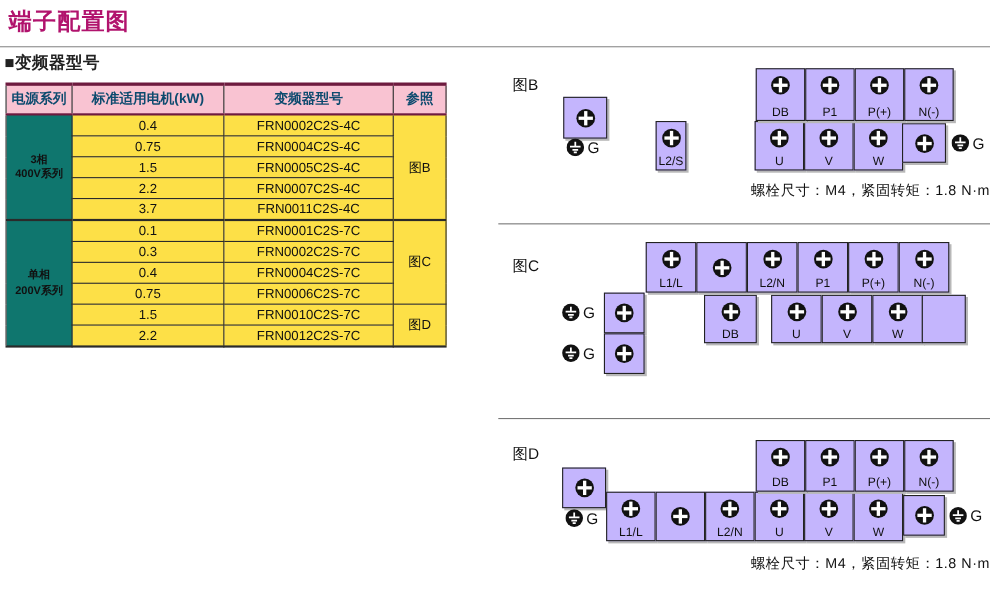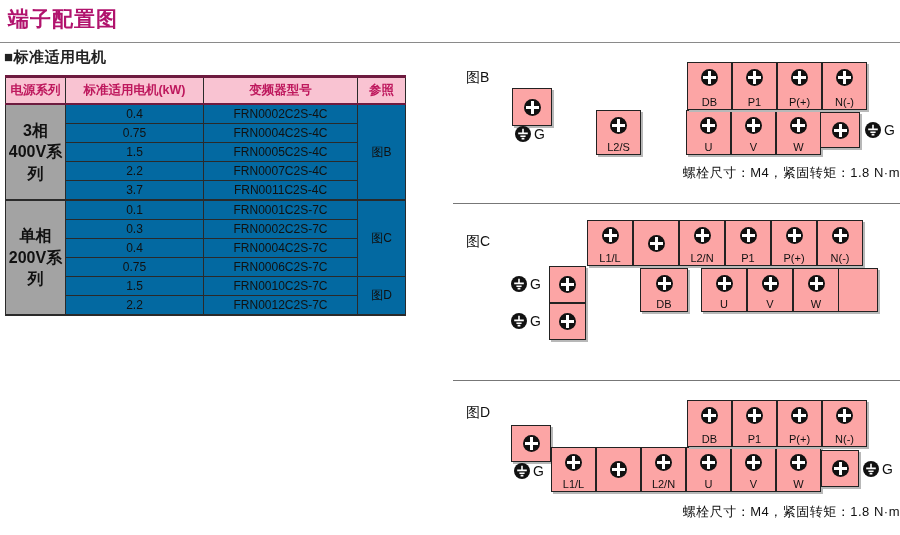--- a/index.html
+++ b/index.html
@@ -21,29 +21,29 @@
     font-size:15px;font-weight:bold;color:#222;letter-spacing:.5px;
   }
   
   .tbl-wrap{position:absolute;left:5px;top:75px;}
   table{border-collapse:collapse;table-layout:fixed;width:400px;}
   col.c1{width:60px}col.c2{width:138px}col.c3{width:154px}col.c4{width:48px}
   th{
     background:#f9c3d2;
     border-left:1px solid #2a2a2a;border-right:1px solid #2a2a2a;
     border-top:3px solid #6e1b3f;border-bottom:2px solid #6e1b3f;
-    font-size:12.5px;font-weight:bold;height:25px;padding:0;color:#be185d;
+    font-size:12.5px;font-weight:bold;height:25px;padding:0;color:#0c4a6e;
   }
   td{
     border:1px solid #2a2a2a;height:18px;padding:0 2px;
-    font-size:12px;text-align:center;background:#0369a1;color:#111;
+    font-size:12px;text-align:center;background:#fde047;color:#111;
   }
   td.series{
-    background:#a3a3a3;font-weight:bold;white-space:pre-line;
-    font-size:16px;line-height:1.35;
+    background:#0f766e;font-weight:bold;white-space:pre-line;
+    font-size:10px;line-height:1.35;
   }
   tr.group-start td{border-top:2px solid #2a2a2a;}
   table{border-bottom:2px solid #2a2a2a;}
   
   .right-panel{position:absolute;left:453px;top:45px;width:447px;}
   .dg-block{position:relative;width:447px;}
   #dg-B{height:158px;border-bottom:1px solid #777;}
   #dg-C{height:176px;border-bottom:1px solid #777;}
   #dg-D{height:154px;}
   .dg-label{position:absolute;font-size:14px;color:#111;}
@@ -53,21 +53,21 @@
   .dg-canvas{position:absolute;left:0;top:0;width:447px;height:100%;}
   .dg-note{
     position:absolute;left:0;right:0;text-align:right;
     font-size:13px;color:#111;letter-spacing:.5px;
   }
   #dg-B .dg-note{top:119px;}
   #dg-C .dg-note{top:143px;}
   #dg-D .dg-note{top:122px;}
   
   .tbox{
-    position:absolute;background:#fca5a5;border:1.5px solid #222;
+    position:absolute;background:#c4b5fd;border:1.5px solid #222;
     box-shadow:2px 2px 0 #b8b8b8;box-sizing:border-box;
   }
   .tbox.center{display:flex;align-items:center;justify-content:center;}
   .screw{
     width:17px;height:17px;background:#111;border-radius:50%;
     position:relative;display:block;margin:6px auto 0;flex:0 0 auto;
   }
   .tbox.center .screw{margin:0;}
   .screw::before{
     content:'';position:absolute;left:2px;top:7px;width:13px;height:3px;background:#fff;
@@ -83,21 +83,21 @@
     position:absolute;display:flex;align-items:center;gap:3px;
     font-size:14px;color:#111;line-height:16px;
   }
   .gnd svg{display:block;}
 </style>
 </head>
 <body>
 
 <div class="page-title">端子配置图</div>
 <div class="rule-top"></div>
-<div class="section-title">■标准适用电机</div>
+<div class="section-title">■变频器型号</div>
 
 <div class="tbl-wrap">
   <table>
     <colgroup>
         <col class="c1">
         <col class="c2">
         <col class="c3">
         <col class="c4">
       </colgroup>
     <thead>
@@ -163,21 +163,21 @@
       </tbody>
   </table>
 </div>
 
 <div class="right-panel">
   <div class="dg-block" id="dg-B">
     <div class="dg-canvas">
         <div class="tbox center" style="left: 59px; top: 43px; width: 40px; height: 38px;">
           <span class="screw"></span>
         </div>
-        <div class="tbox" style="left: 143px; top: 65px; width: 45px; height: 45px;">
+        <div class="tbox" style="left: 143px; top: 65px; width: 28px; height: 45px;">
           <span class="screw"></span>
           <div class="tlabel">L2/S</div>
         </div>
         <div class="tbox" style="left: 233px; top: 65px; width: 45px; height: 45px;">
           <span class="screw"></span>
           <div class="tlabel">U</div>
         </div>
         <div class="tbox" style="left: 278px; top: 65px; width: 45px; height: 45px;">
           <span class="screw"></span>
           <div class="tlabel">V</div>

